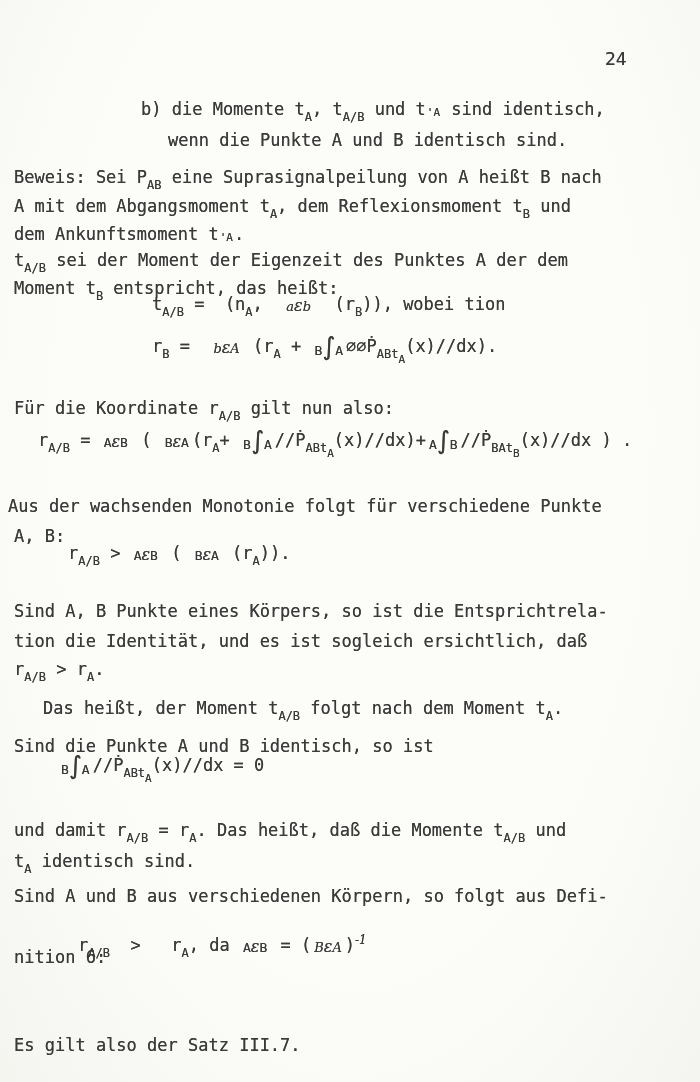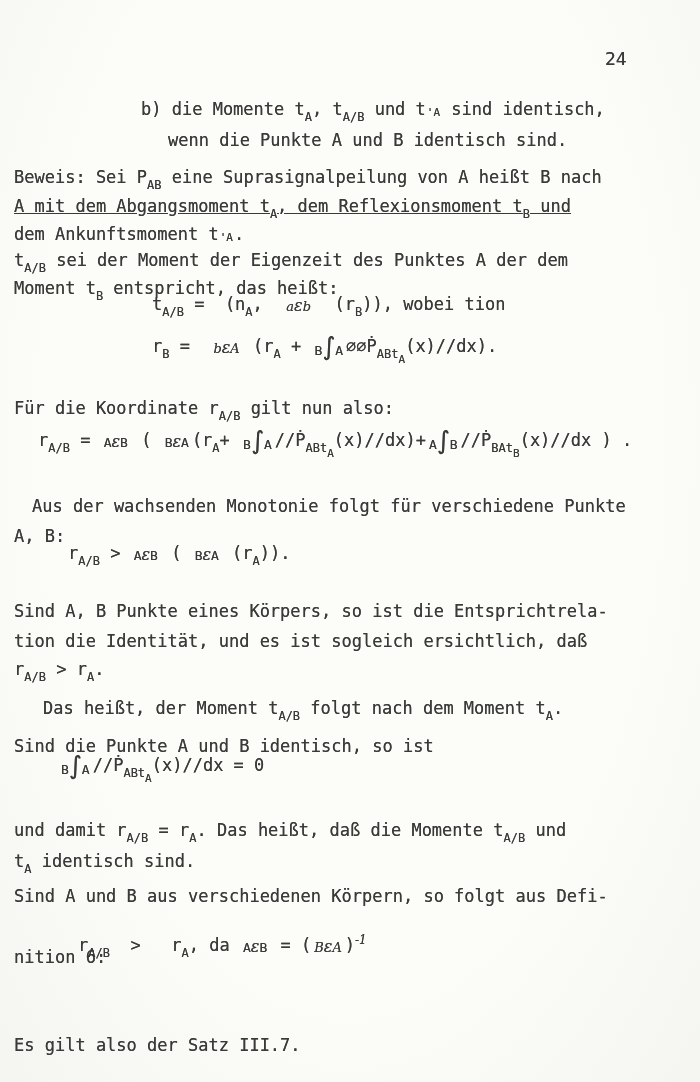--- a/index.html
+++ b/index.html
@@ -55,29 +55,29 @@
   }
 </style>
 </head>
 <body style="--paper: #fcfcf9; --ink: #3a3a3a;">
 
 <div id="page">
   <div id="page-number">24</div>
 <div class="line" style="left: 141px; top: 99px;"><span class="t">b) die Momente t</span><span class="sb">A</span><span class="t">, t</span><span class="sb">A/B</span><span class="t"> und t</span><span class="ss"><span>'</span><span>A</span></span><span class="t"> sind identisch,</span></div>
     <div class="line" style="left: 168px; top: 130px;"><span class="t">wenn die Punkte A und B identisch sind.</span></div>
     <div class="line" style="left: 14px; top: 167px;"><span class="t">Beweis: Sei P</span><span class="sb">AB</span><span class="t"> eine Suprasignalpeilung von A heißt B nach</span></div>
-    <div class="line" style="left: 14px; top: 196px; text-decoration: underline;"><span class="t">A mit dem Abgangsmoment t</span><span class="sb">A</span><span class="t">, dem Reflexionsmoment t</span><span class="sb">B</span><span class="t"> und</span></div>
+    <div class="line" style="left: 14px; top: 196px;"><span class="t">A mit dem Abgangsmoment t</span><span class="sb">A</span><span class="t">, dem Reflexionsmoment t</span><span class="sb">B</span><span class="t"> und</span></div>
     <div class="line" style="left: 14px; top: 224px;"><span class="t">dem Ankunftsmoment t</span><span class="ss"><span>'</span><span>A</span></span><span class="t">.</span></div>
     <div class="line" style="left: 14px; top: 250px;"><span class="t">t</span><span class="sb">A/B</span><span class="t"> sei der Moment der Eigenzeit des Punktes A der dem</span></div>
     <div class="line" style="left: 14px; top: 278px;"><span class="t">Moment t</span><span class="sb">B</span><span class="t"> entspricht, das heißt:</span></div>
     <div class="line" style="left: 152px; top: 294px;"><span class="t">t</span><span class="sb">A/B</span><span class="t"> =  (n</span><span class="sb">A</span><span class="t">,  </span><span class="col hand"><span class="o">a</span><span class="m eps">ε</span><span class="u">b</span></span><span class="t">  (r</span><span class="sb">B</span><span class="t">)), wobei tion</span></div>
     <div class="line" style="left: 152px; top: 336px;"><span class="t">r</span><span class="sb">B</span><span class="t"> =  </span><span class="col hand"><span class="o">b</span><span class="m eps">ε</span><span class="u">A</span></span><span class="t"> (r</span><span class="sb">A</span><span class="t"> + </span><span class="col"><span class="o">B</span><span class="m int">∫</span><span class="u">A</span></span><span class="t">∅∅Ṗ</span><span class="sb">ABt</span><span class="sb2">A</span><span class="t">(x)//dx).</span></div>
     <div class="line" style="left: 14px; top: 398px;"><span class="t">Für die Koordinate r</span><span class="sb">A/B</span><span class="t"> gilt nun also:</span></div>
     <div class="line" style="left: 38px; top: 430px;"><span class="t">r</span><span class="sb">A/B</span><span class="t"> = </span><span class="col"><span class="o">A</span><span class="m eps">ε</span><span class="u">B</span></span><span class="t"> ( </span><span class="col"><span class="o">B</span><span class="m eps">ε</span><span class="u">A</span></span><span class="t">(r</span><span class="sb">A</span><span class="t">+ </span><span class="col"><span class="o">B</span><span class="m int">∫</span><span class="u">A</span></span><span class="t">//Ṗ</span><span class="sb">ABt</span><span class="sb2">A</span><span class="t">(x)//dx)+</span><span class="col"><span class="o">A</span><span class="m int">∫</span><span class="u">B</span></span><span class="t">//Ṗ</span><span class="sb">BAt</span><span class="sb2">B</span><span class="t">(x)//dx ) .</span></div>
-    <div class="line" style="left: 32px; top: 496px;"><span class="t">Aus der wachsenden Monotonie folgt für verschiedene Punkte</span></div>
+    <div class="line" style="left: 8px; top: 496px;"><span class="t">Aus der wachsenden Monotonie folgt für verschiedene Punkte</span></div>
     <div class="line" style="left: 14px; top: 526px;"><span class="t">A, B:</span></div>
     <div class="line" style="left: 68px; top: 543px;"><span class="t">r</span><span class="sb">A/B</span><span class="t"> &gt; </span><span class="col"><span class="o">A</span><span class="m eps">ε</span><span class="u">B</span></span><span class="t"> ( </span><span class="col"><span class="o">B</span><span class="m eps">ε</span><span class="u">A</span></span><span class="t"> (r</span><span class="sb">A</span><span class="t">)).</span></div>
     <div class="line" style="left: 14px; top: 601px;"><span class="t">Sind A, B Punkte eines Körpers, so ist die Entsprichtrela-</span></div>
     <div class="line" style="left: 14px; top: 631px;"><span class="t">tion die Identität, und es ist sogleich ersichtlich, daß</span></div>
     <div class="line" style="left: 14px; top: 659px;"><span class="t">r</span><span class="sb">A/B</span><span class="t"> &gt; r</span><span class="sb">A</span><span class="t">.</span></div>
     <div class="line" style="left: 14px; top: 698px; margin-left: 29px;"><span class="t">Das heißt, der Moment t</span><span class="sb">A/B</span><span class="t"> folgt nach dem Moment t</span><span class="sb">A</span><span class="t">.</span></div>
     <div class="line" style="left: 14px; top: 736px;"><span class="t">Sind die Punkte A und B identisch, so ist</span></div>
     <div class="line" style="left: 58px; top: 755px;"><span class="col"><span class="o">B</span><span class="m int">∫</span><span class="u">A</span></span><span class="t">//Ṗ</span><span class="sb">ABt</span><span class="sb2">A</span><span class="t">(x)//dx = 0</span></div>
     <div class="line" style="left: 14px; top: 820px;"><span class="t">und damit r</span><span class="sb">A/B</span><span class="t"> = r</span><span class="sb">A</span><span class="t">. Das heißt, daß die Momente t</span><span class="sb">A/B</span><span class="t"> und</span></div>
     <div class="line" style="left: 14px; top: 851px;"><span class="t">t</span><span class="sb">A</span><span class="t"> identisch sind.</span></div>

